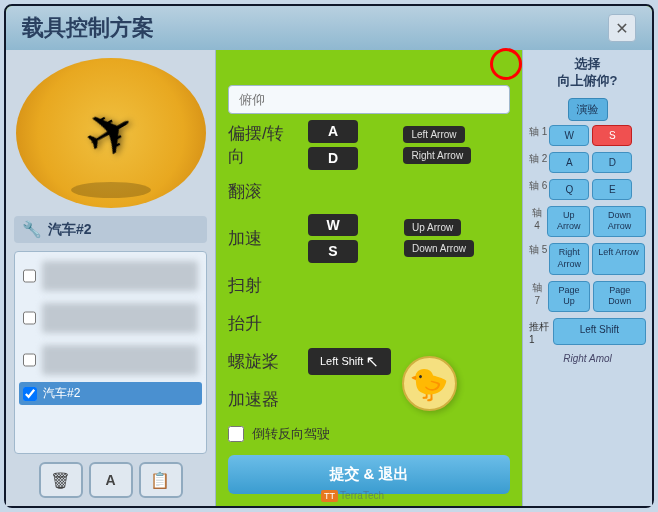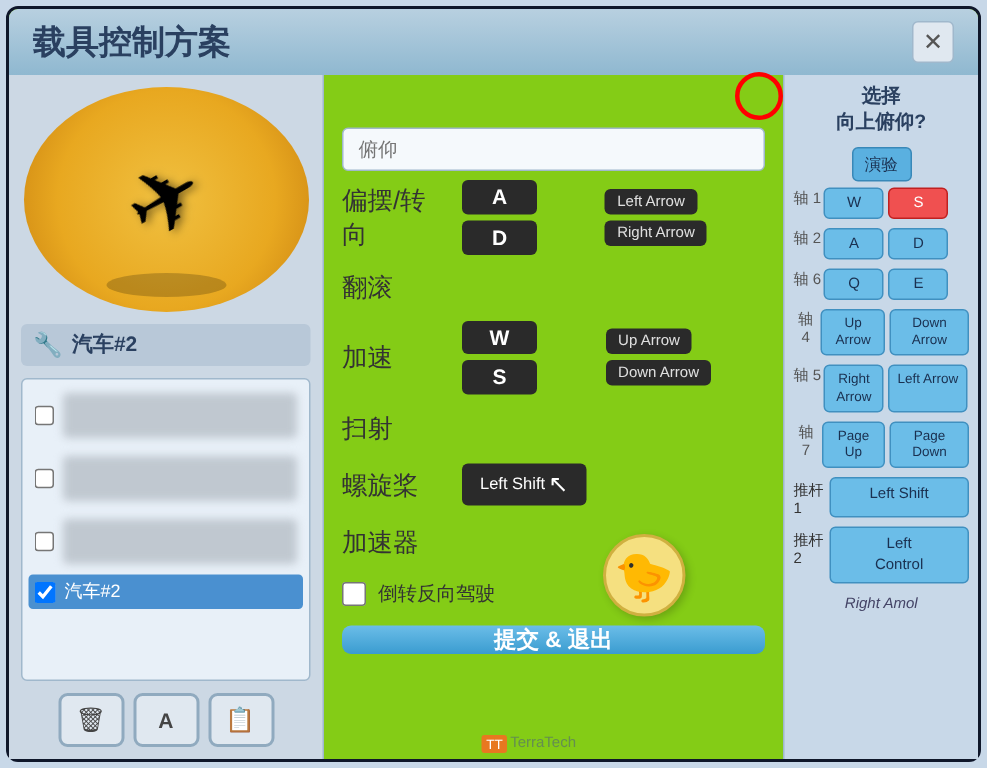--- a/index.html
+++ b/index.html
@@ -231,20 +231,21 @@
       align-items: center;
       gap: 8px;
       margin-top: 4px;
     }
     .checkbox-row input { width: 16px; height: 16px; }
     .checkbox-label { font-size: 13px; color: #333; }
     .submit-btn {
       background: linear-gradient(180deg, #6bbde8 0%, #3a9cd0 100%);
       border: none;
       border-radius: 6px;
+      padding: 10px;
       font-size: 15px;
       font-weight: bold;
       color: white;
       cursor: pointer;
       margin-top: 6px;
       text-align: center;
     }
     
     .mascot {
       position: absolute;
@@ -455,20 +456,23 @@
           <div class="key-tag">
             <span class="key-name" style="font-size:10px;">Down Arrow</span>
           </div>
         </div>
       </div>
 
       <div class="control-row">
         <span class="control-label">扫射</span>
       </div>
 
+      <div class="control-row">
+        <span class="control-label">抬升</span>
+      </div>
 
       <div class="control-row">
         <span class="control-label">螺旋桨</span>
         <div class="single-key">
           Left Shift<span class="mouse-cursor">↖</span>
         </div>
       </div>
 
       <div class="control-row">
         <span class="control-label">加速器</span>
@@ -543,24 +547,20 @@
           <div class="axis-btn" style="font-size:9px;">Page Up</div>
           <div class="axis-btn" style="font-size:9px;">Page Down</div>
         </div>
       </div>
 
       <div class="axis-group">
         <div class="stick-label">推杆 1</div>
         <div class="stick-btn">Left Shift</div>
       </div>
 
-      <div class="axis-group">
-        <div class="stick-label">推杆 2</div>
-        <div class="stick-btn">Left<br>Control</div>
-      </div>
 
       <div style="font-size:10px;color:#446;text-align:center;margin-top:2px;font-style:italic;">Right Amol</div>
     </div>
 
     <div class="highlight-circle"></div>
 
   </div>
 </div>
 
 </body></html>

